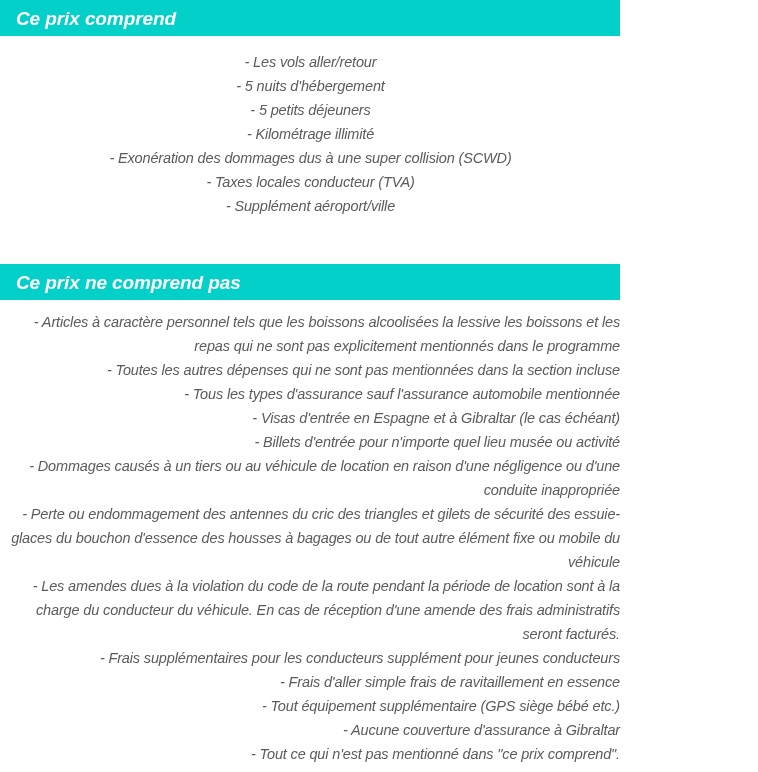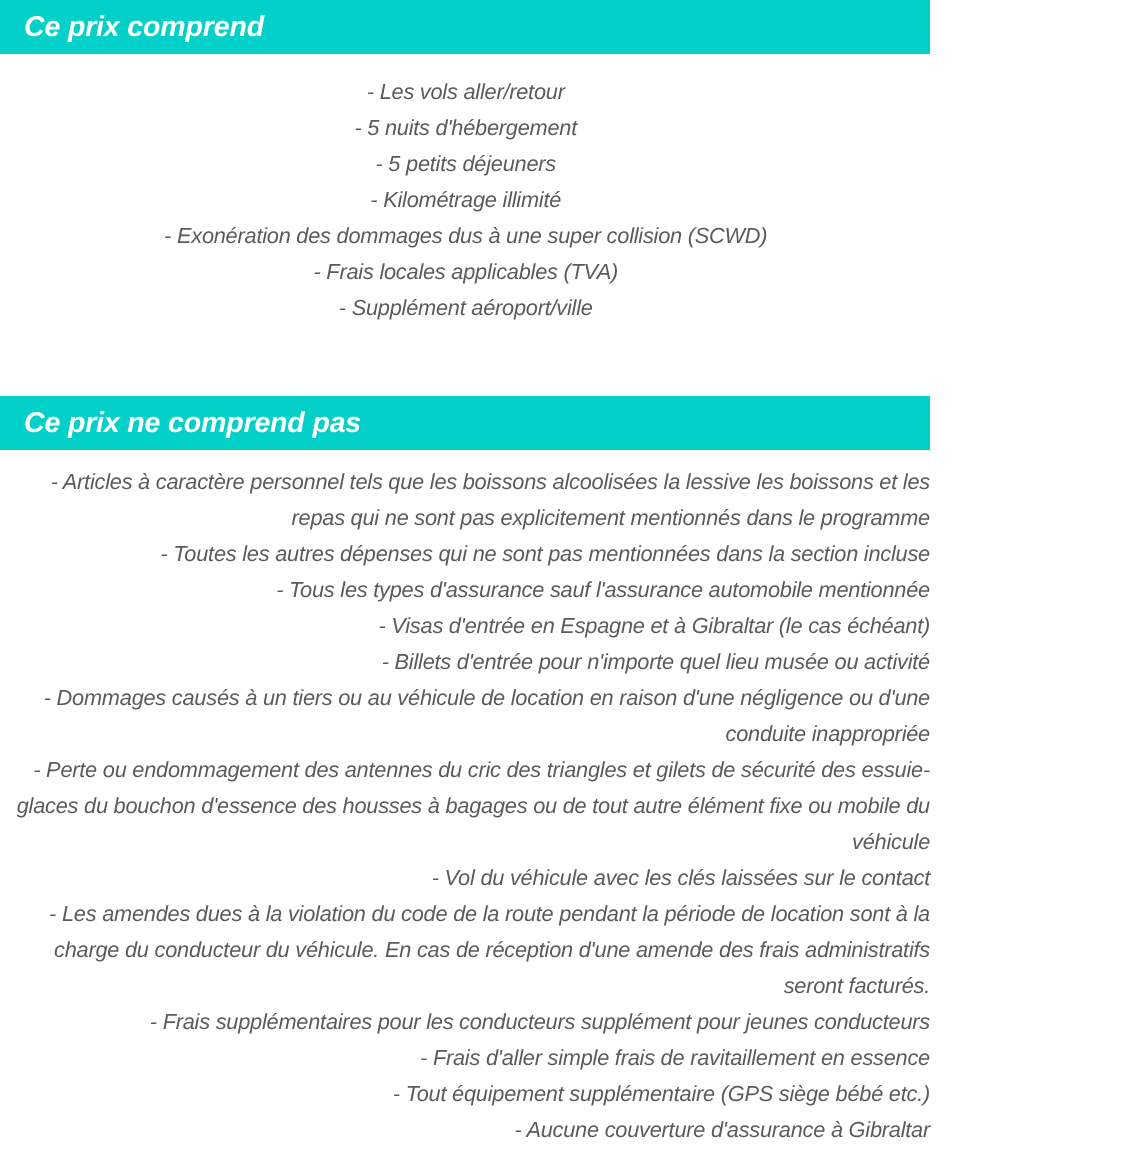--- a/index.html
+++ b/index.html
@@ -79,41 +79,41 @@
   <section class="section-included">
     <div class="section-banner">
       <span class="banner-title">Ce prix comprend</span>
     </div>
     <ul class="section-body">
       <li class="item">- Les vols aller/retour</li>
       <li class="item">- 5 nuits d'hébergement</li>
       <li class="item">- 5 petits déjeuners</li>
       <li class="item">- Kilométrage illimité</li>
       <li class="item">- Exonération des dommages dus à une super collision (SCWD)</li>
-      <li class="item">- Frais locales applicables (TVA)</li>
+      <li class="item">- Taxes locales conducteur (TVA)</li>
       <li class="item">- Supplément aéroport/ville</li>
     </ul>
   </section>
 
   <div class="spacer-between"></div>
 
   <section class="section-excluded">
     <div class="section-banner">
       <span class="banner-title">Ce prix ne comprend pas</span>
     </div>
     <ul class="section-body">
       <li class="item">- Articles à caractère personnel tels que les boissons alcoolisées la lessive les boissons et les repas qui ne sont pas explicitement mentionnés dans le programme</li>
       <li class="item">- Toutes les autres dépenses qui ne sont pas mentionnées dans la section incluse</li>
       <li class="item">- Tous les types d'assurance sauf l'assurance automobile mentionnée</li>
       <li class="item">- Visas d'entrée en Espagne et à Gibraltar (le cas échéant)</li>
       <li class="item">- Billets d'entrée pour n'importe quel lieu musée ou activité</li>
       <li class="item">- Dommages causés à un tiers ou au véhicule de location en raison d'une négligence ou d'une conduite inappropriée</li>
       <li class="item">- Perte ou endommagement des antennes du cric des triangles et gilets de sécurité des essuie-glaces du bouchon d'essence des housses à bagages ou de tout autre élément fixe ou mobile du véhicule</li>
-      <li class="item">- Vol du véhicule avec les clés laissées sur le contact</li>
       <li class="item">- Les amendes dues à la violation du code de la route pendant la période de location sont à la charge du conducteur du véhicule. En cas de réception d'une amende des frais administratifs seront facturés.</li>
       <li class="item">- Frais supplémentaires pour les conducteurs supplément pour jeunes conducteurs</li>
       <li class="item">- Frais d'aller simple frais de ravitaillement en essence</li>
       <li class="item">- Tout équipement supplémentaire (GPS siège bébé etc.)</li>
       <li class="item">- Aucune couverture d'assurance à Gibraltar</li>
+      <li class="item">- Tout ce qui n'est pas mentionné dans "ce prix comprend".</li>
     </ul>
   </section>
 
 </div>
 
 </body></html>

